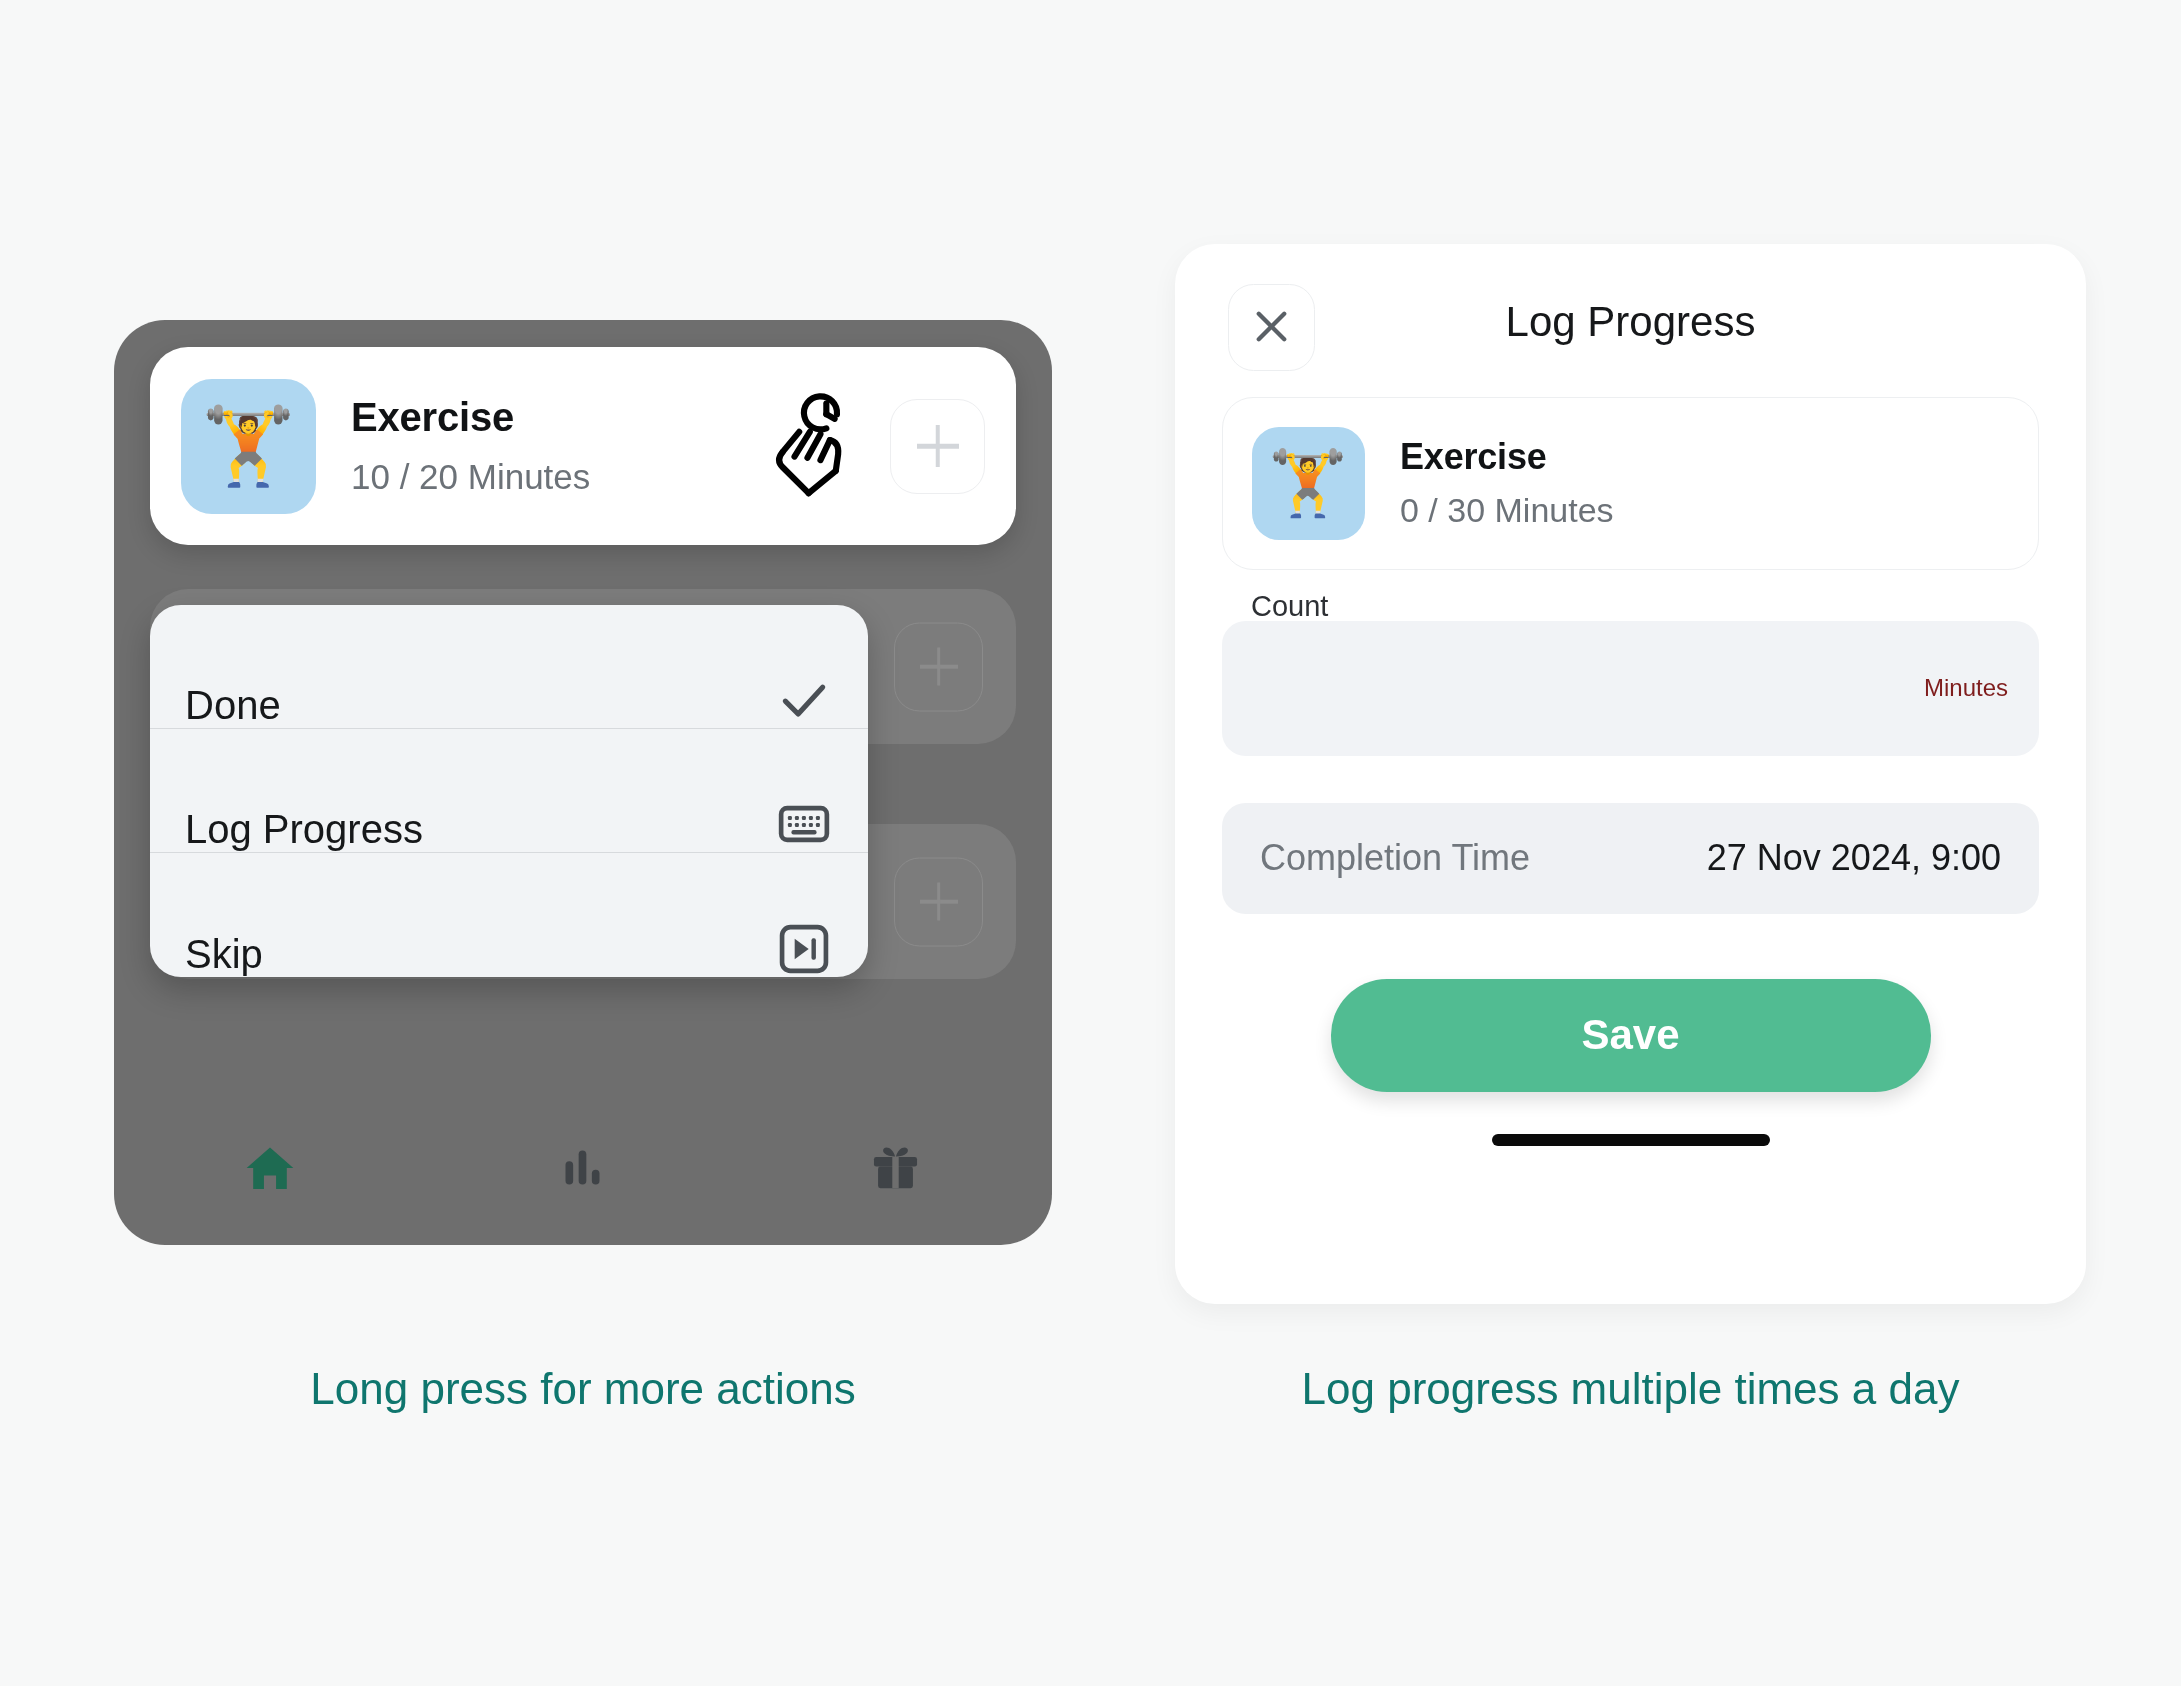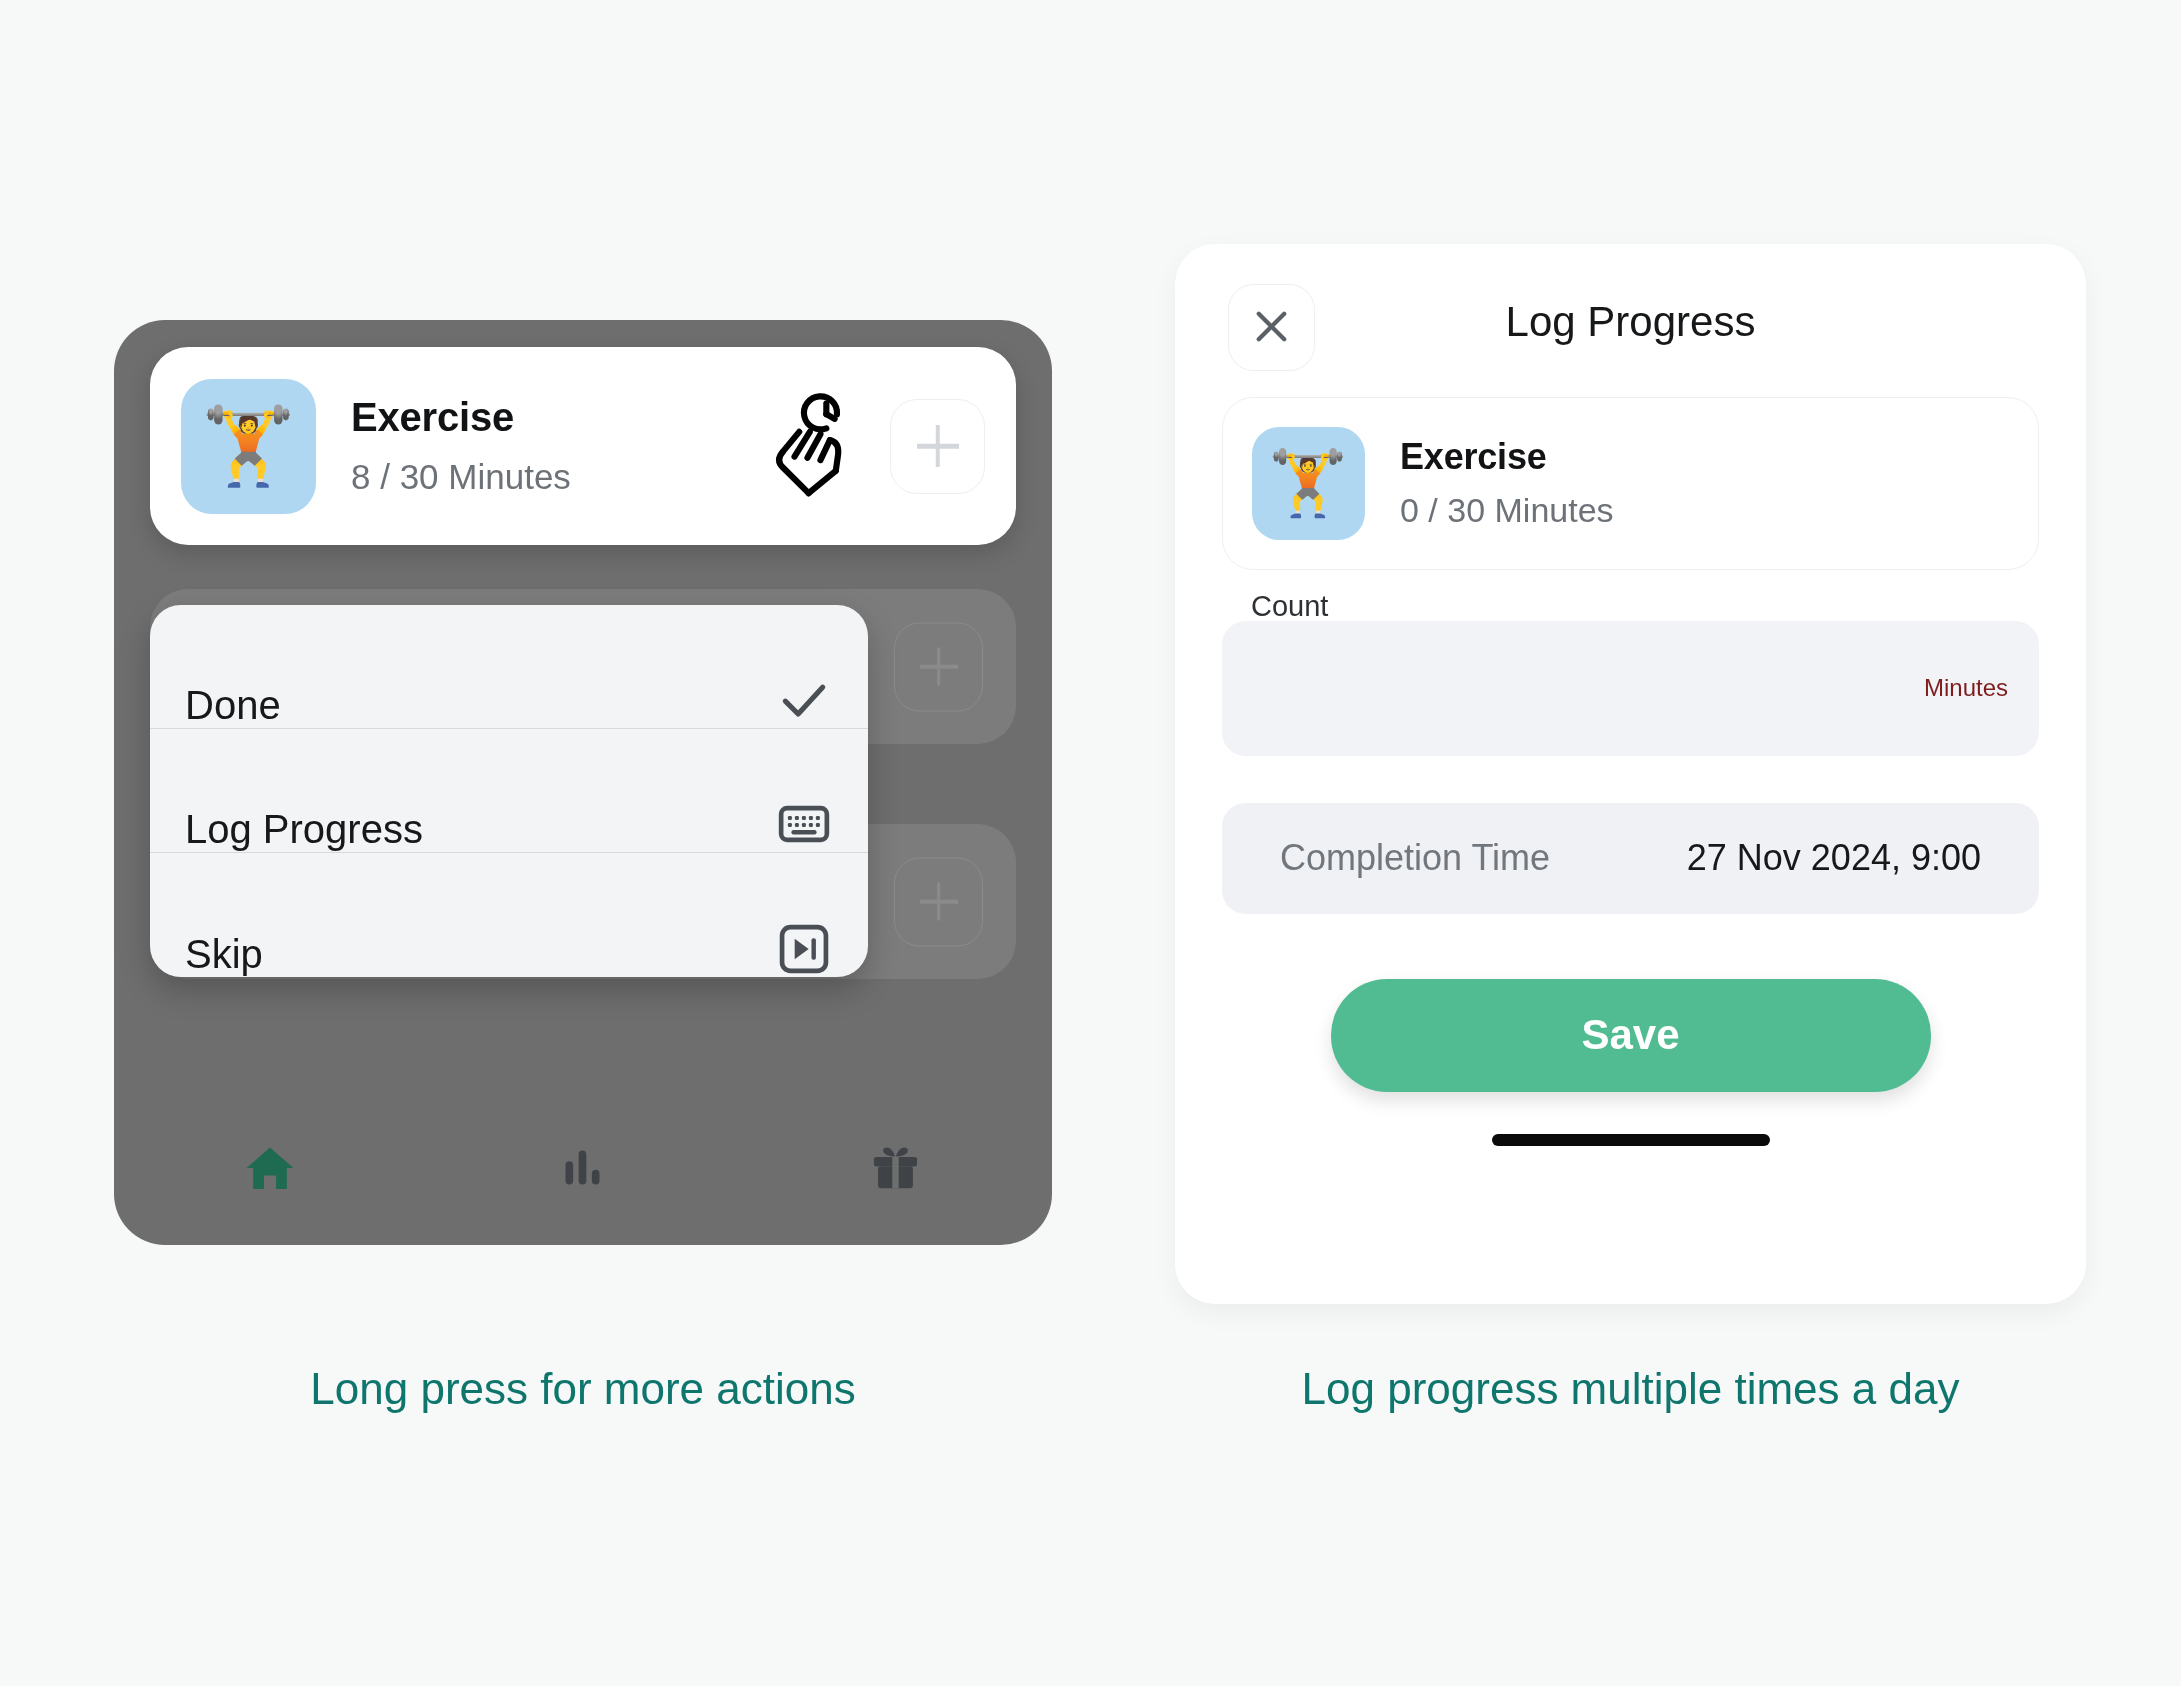--- a/index.html
+++ b/index.html
@@ -178,21 +178,21 @@
     font-size: 29px; color: #2D3034;
   }
   .count-unit { font-size: 24px; color: #7f1d1d; }
 
   .completion-row {
     margin: 47px 47px 0 47px;
     height: 111px;
     background: #EFF1F4;
     border-radius: 23.6px;
     display: flex; align-items: center; justify-content: space-between;
-    padding: 0 58px;
+    padding: 0 38px;
   }
   .completion-label { font-size: 36px; color: #71777D; }
   .completion-value { font-size: 36px; color: #16181A; }
 
   .save-btn {
     margin: 65px auto 0 auto;
     width: 600px; height: 113px;
     background: #51BC92;
     border-radius: 56px;
     display: flex; align-items: center; justify-content: center;
@@ -230,21 +230,21 @@
       <div class="bg-card-plus"></div>
     </div>
     <div class="bg-card c2">
       <div class="bg-card-plus"></div>
     </div>
 
     <div class="habit-card">
       <div class="habit-emoji-tile">🏋️</div>
       <div class="habit-text">
         <div class="habit-title">Exercise</div>
-        <div class="habit-sub">8 / 30 Minutes</div>
+        <div class="habit-sub">10 / 20 Minutes</div>
       </div>
 
       <span class="gesture-icon">
         <svg viewBox="0 0 100 100" width="118" height="118">
           <g fill="none" stroke="#000000" stroke-width="5.2" stroke-linecap="round" stroke-linejoin="round">
             <path d="M72 23 a14 14 0 1 0 -9 12"></path>
             <path d="M63 23 L63 14"></path>
             <path d="M63 23 L70 27"></path>
             <path d="M26 55 L40 38"></path>
             <path d="M36 59 L49 38"></path>

